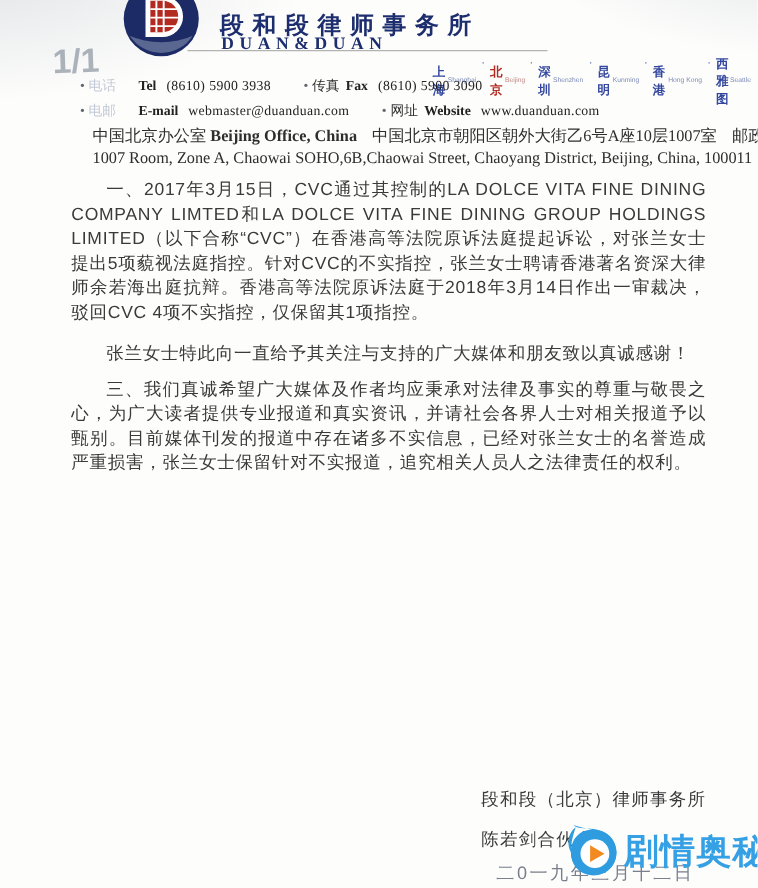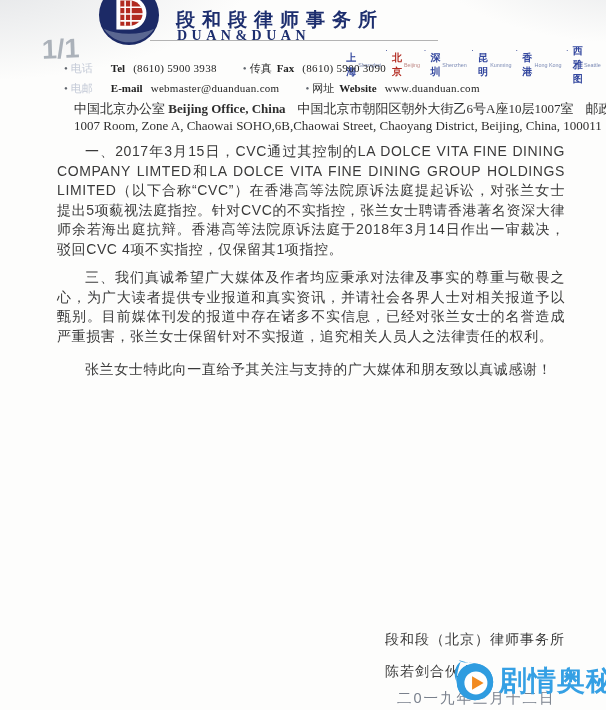--- a/index.html
+++ b/index.html
@@ -121,22 +121,22 @@
   <span>中国北京办公室</span>
   <b>Beijing Office, China</b><span class="gap"></span><span>中国北京市朝阳区朝外大街乙6号A座10层1007室</span><span class="gap"></span><span>邮政编码:100011</span>
 </div>
 
 <div class="addr" style="top:118px;">
   <span>1007 Room, Zone A, Chaowai SOHO,6B,Chaowai Street, Chaoyang District, Beijing, China, 100011</span>
 </div>
 
 <div class="doc">
   <p class="para">一、2017年3月15日，CVC通过其控制的LA DOLCE VITA FINE DINING COMPANY LIMTED和LA DOLCE VITA FINE DINING GROUP HOLDINGS LIMITED（以下合称“CVC”）在香港高等法院原诉法庭提起诉讼，对张兰女士提出5项藐视法庭指控。针对CVC的不实指控，张兰女士聘请香港著名资深大律师余若海出庭抗辩。香港高等法院原诉法庭于2018年3月14日作出一审裁决，驳回CVC 4项不实指控，仅保留其1项指控。</p>
+  <p class="para" style="margin-top:14px;">张兰女士特此向一直给予其关注与支持的广大媒体和朋友致以真诚感谢！</p>
   <p class="para">三、我们真诚希望广大媒体及作者均应秉承对法律及事实的尊重与敬畏之心，为广大读者提供专业报道和真实资讯，并请社会各界人士对相关报道予以甄别。目前媒体刊发的报道中存在诸多不实信息，已经对张兰女士的名誉造成严重损害，张兰女士保留针对不实报道，追究相关人员人之法律责任的权利。</p>
-  <p class="para" style="margin-top:14px;">张兰女士特此向一直给予其关注与支持的广大媒体和朋友致以真诚感谢！</p>
 </div>
 
 <div class="sig-firm">段和段（北京）律师事务所</div>
 <div class="sig-name">陈若剑合伙人</div>
 <div class="sig-date">二0一九年三月十二日</div>
 
 <div class="wm">
   <span class="wm-icon">
     <svg width="46" height="46" viewBox="0 0 48 48" aria-hidden="true">
       <path d="M24 6 C12 6 6 15 6 25 C6 36 14 44 25 44 C36 44 44 36 44 25 C44 16 38 8 28 6 C20 4 12 6 8 2 C14 4 18 5 24 6 Z" fill="#2f9ce0"></path>

